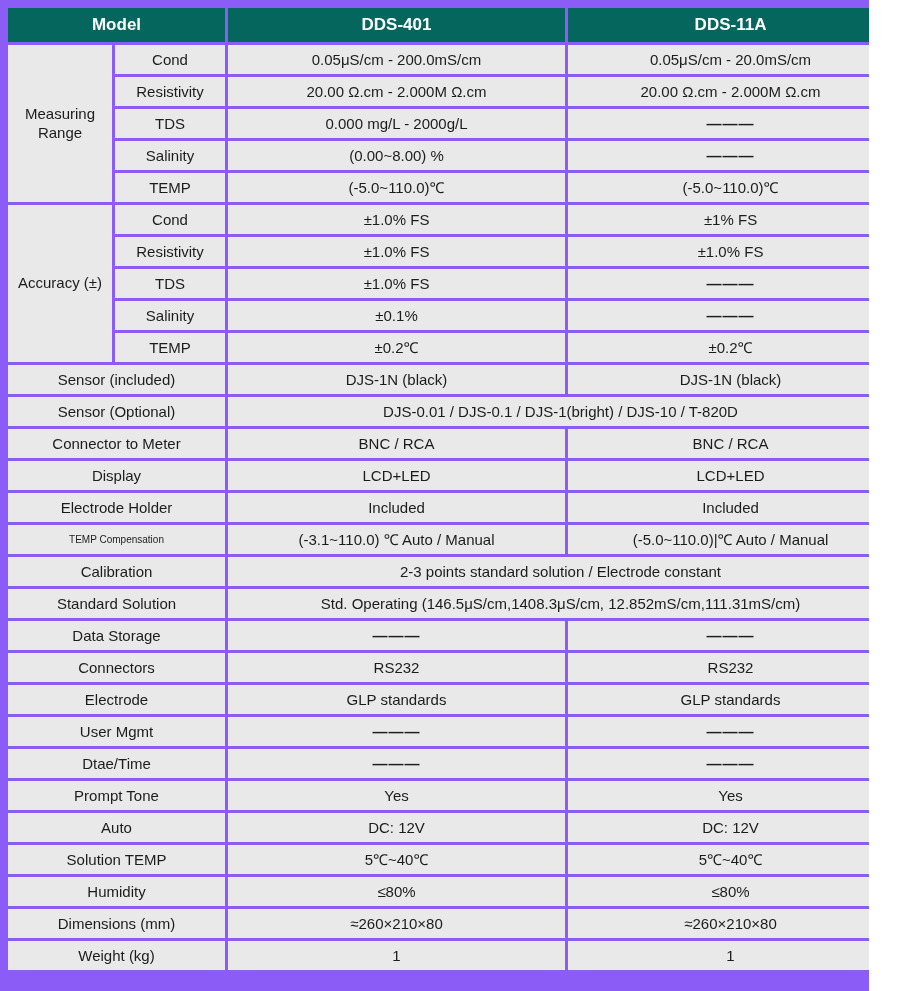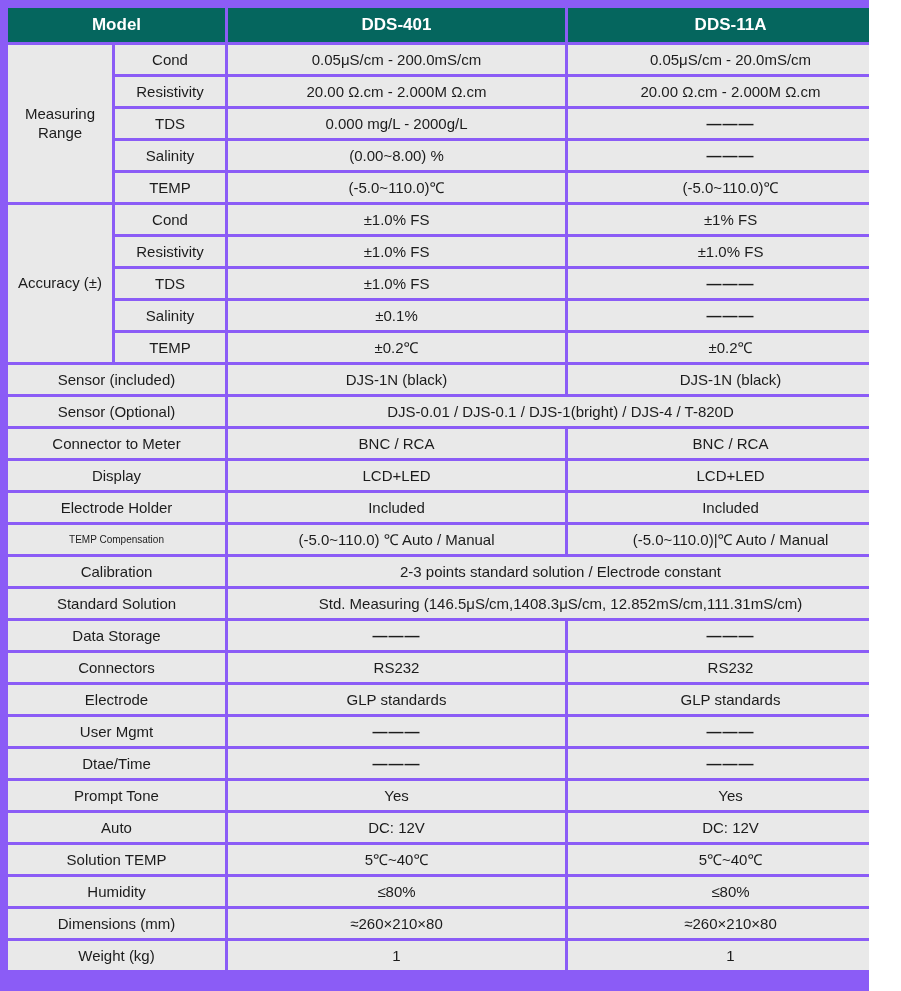--- a/index.html
+++ b/index.html
@@ -129,49 +129,49 @@
     <td>±0.2℃</td>
   </tr>
 
   <tr>
     <td colspan="2">Sensor (included)</td>
     <td>DJS-1N (black)</td>
     <td>DJS-1N (black)</td>
   </tr>
   <tr>
     <td colspan="2">Sensor (Optional)</td>
-    <td colspan="2">DJS-0.01 / DJS-0.1 / DJS-1(bright) / DJS-4 / T-820D</td>
+    <td colspan="2">DJS-0.01 / DJS-0.1 / DJS-1(bright) / DJS-10 / T-820D</td>
   </tr>
   <tr>
     <td colspan="2">Connector to Meter</td>
     <td>BNC / RCA</td>
     <td>BNC / RCA</td>
   </tr>
   <tr>
     <td colspan="2">Display</td>
     <td>LCD+LED</td>
     <td>LCD+LED</td>
   </tr>
   <tr>
     <td colspan="2">Electrode Holder</td>
     <td>Included</td>
     <td>Included</td>
   </tr>
   <tr>
     <td colspan="2" class="small">TEMP Compensation</td>
-    <td>(-5.0~110.0) ℃ Auto / Manual</td>
+    <td>(-3.1~110.0) ℃ Auto / Manual</td>
     <td>(-5.0~110.0)|℃ Auto / Manual</td>
   </tr>
   <tr>
     <td colspan="2">Calibration</td>
     <td colspan="2">2-3 points standard solution / Electrode constant</td>
   </tr>
   <tr>
     <td colspan="2">Standard Solution</td>
-    <td colspan="2">Std. Measuring (146.5μS/cm,1408.3μS/cm, 12.852mS/cm,111.31mS/cm)</td>
+    <td colspan="2">Std. Operating (146.5μS/cm,1408.3μS/cm, 12.852mS/cm,111.31mS/cm)</td>
   </tr>
   <tr>
     <td colspan="2">Data Storage</td>
     <td class="dash">———</td>
     <td class="dash">———</td>
   </tr>
   <tr>
     <td colspan="2">Connectors</td>
     <td>RS232</td>
     <td>RS232</td>

